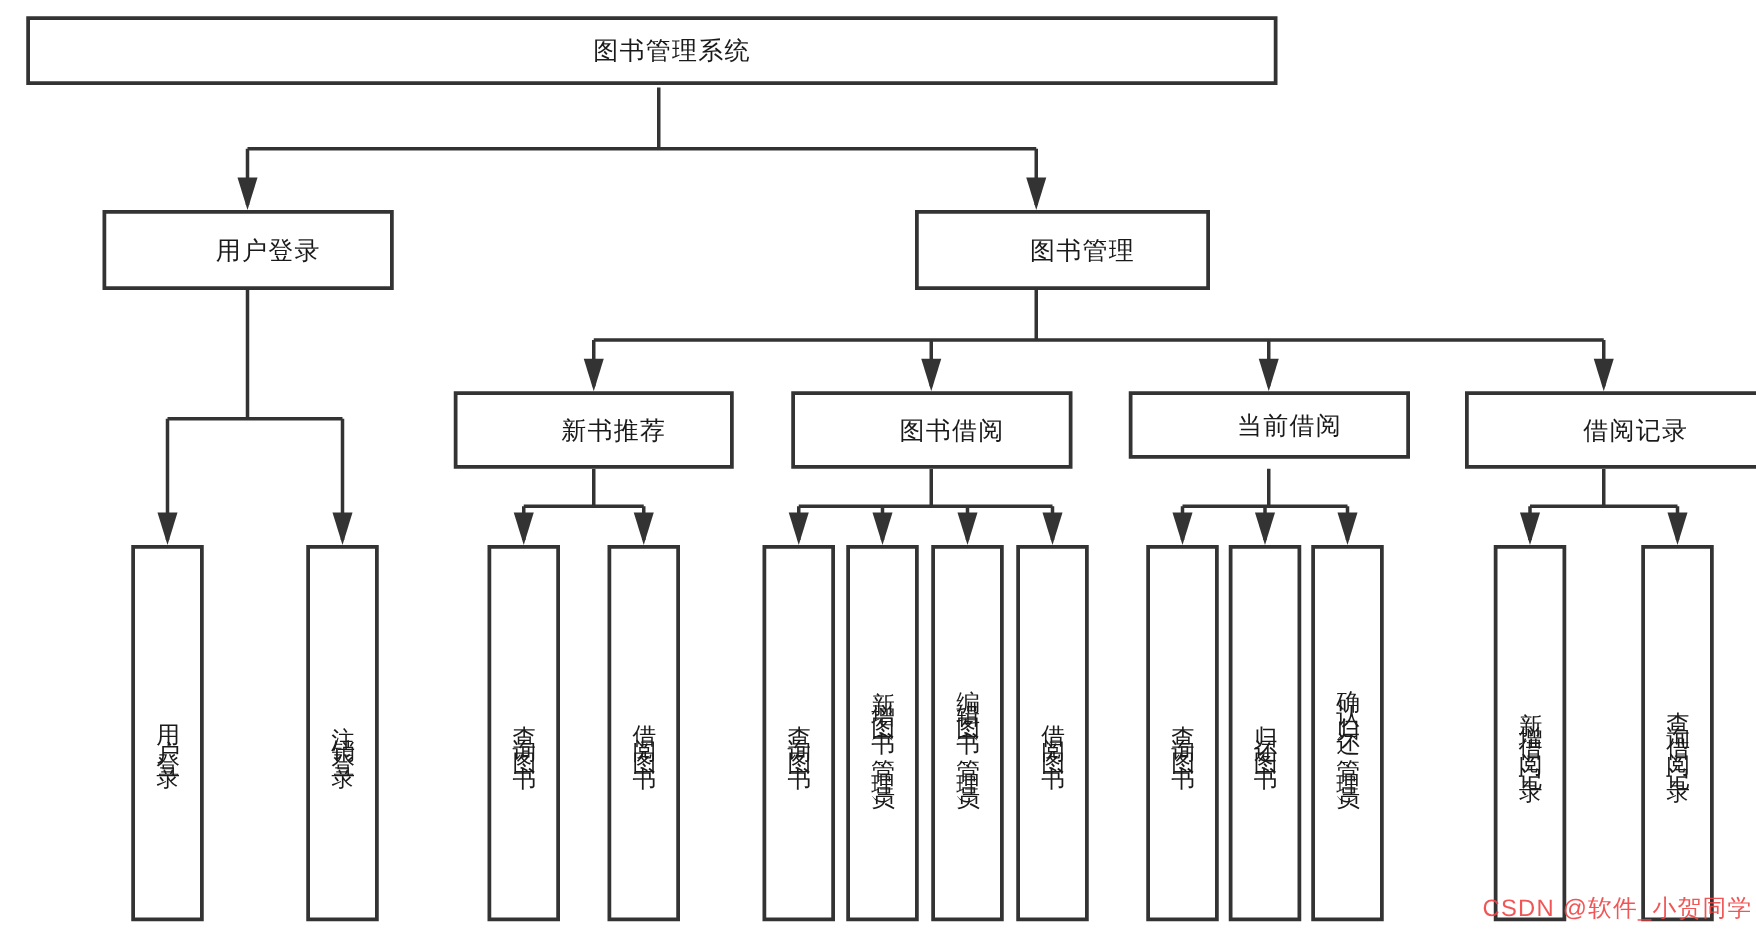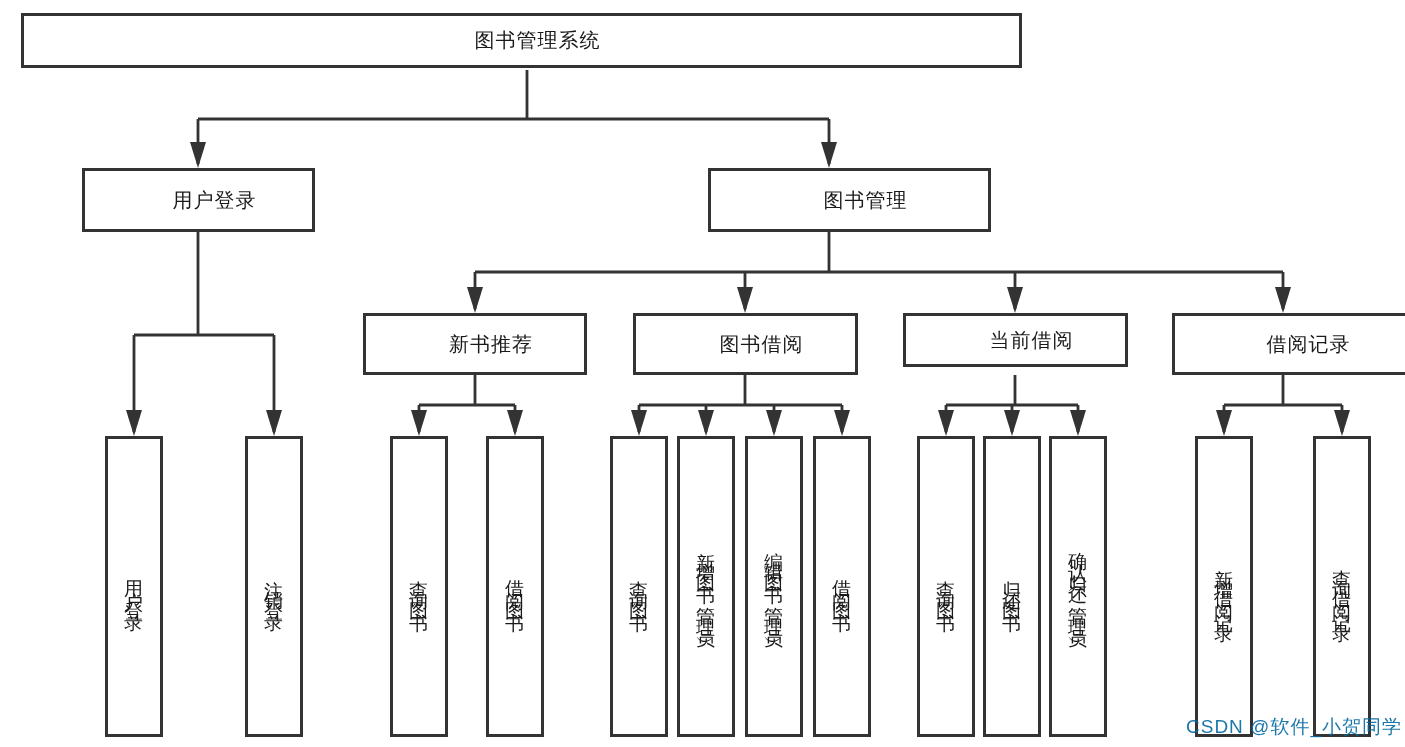--- a/index.html
+++ b/index.html
@@ -26,21 +26,21 @@
     writing-mode:vertical-rl;
     font-size:19px;
     letter-spacing:11px;
     line-height:1;
   }
   .leaf{top:436px;width:58px;height:301px;}
   .watermark{
     position:absolute;
     left:1186px;top:714px;
     font-size:19px;
-    color:#0369a1;
+    color:#ef4444;
     opacity:0.9;
     white-space:nowrap;
     z-index:5;
     letter-spacing:1px;
   }
 </style>
 </head>
 <body>
 
 <div class="stage">
@@ -68,21 +68,21 @@
       <polygon points="1334,410 1350,410 1342,436" fill="#333333"></polygon>
     </svg>
 
   <div class="box h" style="left:21px;top:13px;width:1001px;height:55px">
     <span>图书管理系统</span>
   </div>
 
   <div class="box h" style="left:82px;top:168px;width:233px;height:64px">
     <span>用户登录</span>
   </div>
-  <div class="box h" style="left:708px;top:168px;width:283px;height:64px">
+  <div class="box h" style="left:732px;top:168px;width:236px;height:64px">
     <span>图书管理</span>
   </div>
 
   <div class="box h" style="left:363px;top:313px;width:224px;height:62px">
     <span>新书推荐</span>
   </div>
   <div class="box h" style="left:633px;top:313px;width:225px;height:62px">
     <span>图书借阅</span>
   </div>
   <div class="box h" style="left:903px;top:313px;width:225px;height:54px">

